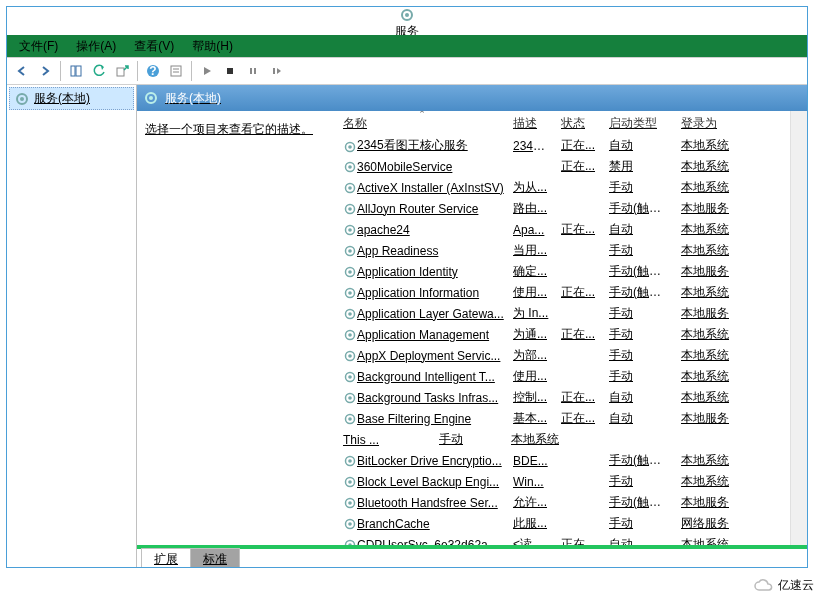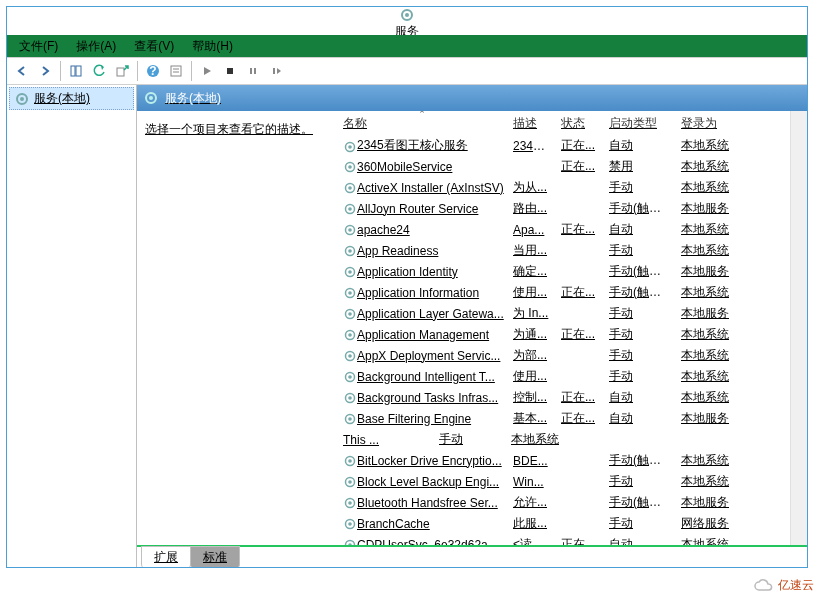--- a/index.html
+++ b/index.html
@@ -30,25 +30,25 @@
 .rows { flex: 1; overflow-y: auto; overflow-x: hidden; }
 .row { height: 21px; display: flex; align-items: center; }
 .cell { padding: 0 6px; white-space: nowrap; overflow: hidden; text-overflow: ellipsis; color: #000; }
 .cell.name { display: flex; align-items: flex-end; }
 .gear-svg { flex-shrink: 0; }
 .c-name { width: 170px; }
 .c-desc { width: 48px; }
 .c-state { width: 48px; }
 .c-start { width: 72px; }
 .c-logon { width: 70px; }
-.tabs-bottom { height: 22px; display: flex; align-items: flex-start; border-top: 2px solid #22c55e; background: #fff; padding-left: 4px; }
+.tabs-bottom { height: 22px; display: flex; align-items: flex-start; border-top: 4px solid #22c55e; background: #fff; padding-left: 4px; }
 .tab-b { padding: 2px 12px; border: 1px solid #c0c0c0; border-bottom: none; margin-right: -1px; background: #a3a3a3; border-radius: 0 0 4px 4px; transform: translateY(-1px); }
 .tab-b.active { background: #fff; }
 .scrollbar-fake { width: 17px; background: #f0f0f0; border-left: 1px solid #e0e0e0; }
-.watermark { position: absolute; right: 6px; bottom: 6px; color: #c2410c; font-size: 14px; display: flex; align-items: center; gap: 4px; }
+.watermark { position: absolute; right: 6px; bottom: 6px; color: #000000; font-size: 14px; display: flex; align-items: center; gap: 4px; }
 svg { display: block; }
 </style>
 </head>
 <body>
 
 <div class="window">
 
   <div class="titlebar">
     <span class="app-icon">
       <svg width="16" height="16" viewBox="0 0 16 16">

